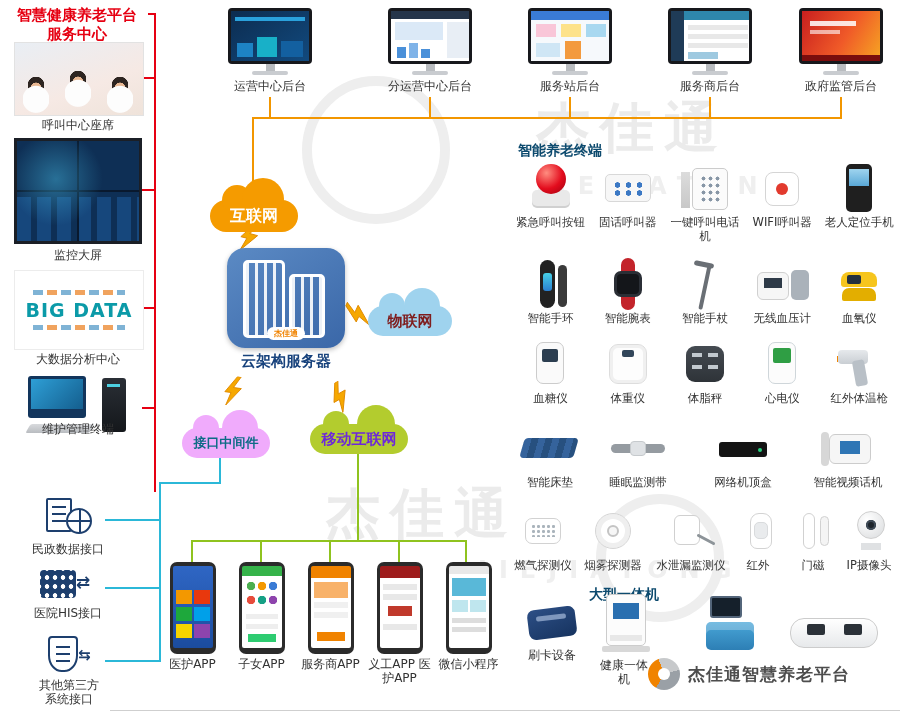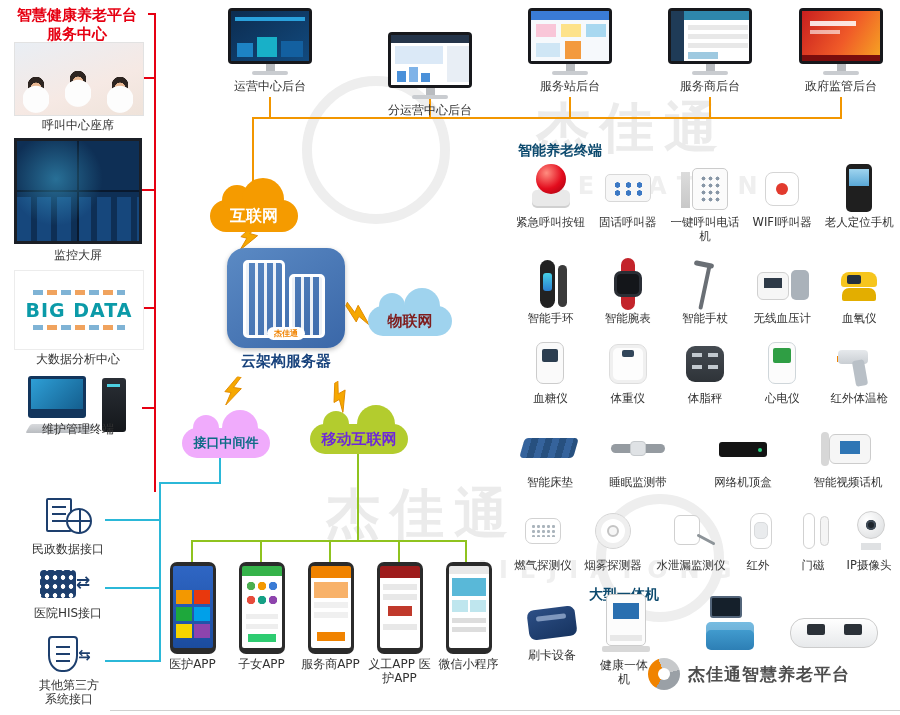--- a/index.html
+++ b/index.html
@@ -299,21 +299,21 @@
   <div class="lbl" style="left:36px;top:678px;width:66px;">其他第三方系统接口</div>
 
   <div class="backend" style="left:228px;">
     <div class="mon">
         <div class="mon-screen s-ops"></div>
       </div>
     <div class="mon-neck"></div>
       <div class="mon-base"></div>
     <div class="blabel">运营中心后台</div>
   </div>
-  <div class="backend" style="left:388px;margin-top:24px;">
+  <div class="backend" style="left:388px;">
     <div class="mon">
         <div class="mon-screen s-subops"></div>
       </div>
     <div class="mon-neck"></div>
       <div class="mon-base"></div>
     <div class="blabel">分运营中心后台</div>
   </div>
   <div class="backend" style="left:528px;">
     <div class="mon">
         <div class="mon-screen s-station"></div>

